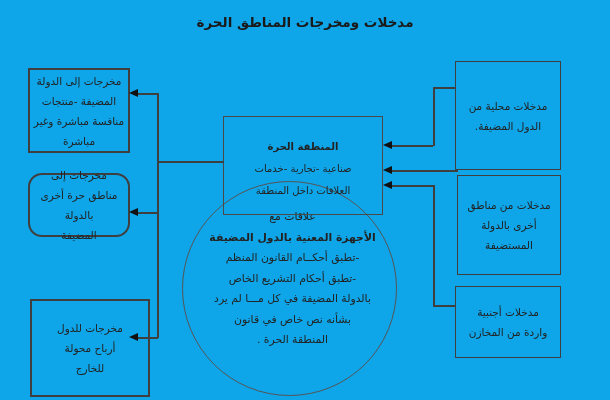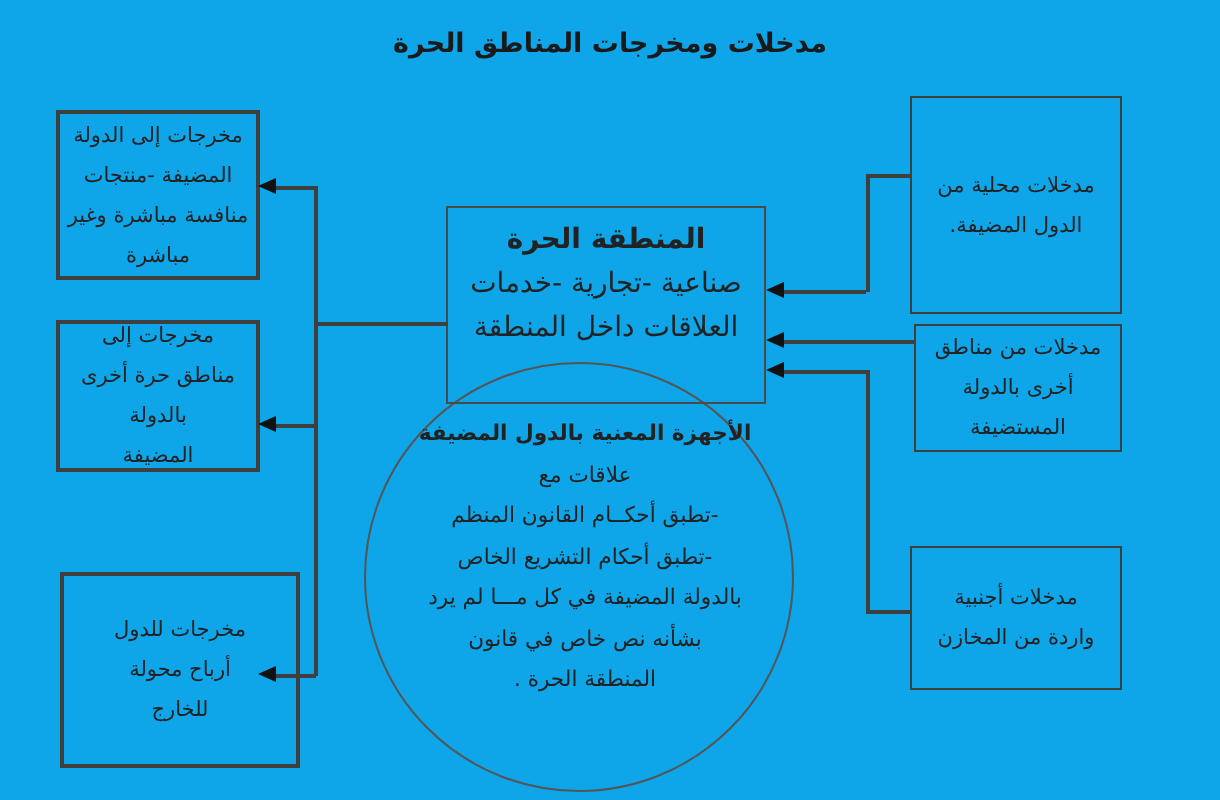--- a/index.html
+++ b/index.html
@@ -7,26 +7,26 @@
     position:relative;width:610px;height:400px;background:#0ea5e9;
     font-family:"DejaVu Sans",sans-serif;color:#222;overflow:hidden;
   }
   .title{
     position:absolute;left:0;top:14px;width:610px;text-align:center;
     font-size:13.5px;font-weight:bold;color:#1a1a1a;direction:rtl;
   }
   .box{
     position:absolute;border:2px solid #3f3f3f;background:transparent;
     display:flex;flex-direction:column;justify-content:center;align-items:center;
-    text-align:center;direction:rtl;font-size:10.5px;color:#222;box-sizing:border-box;
+    text-align:center;direction:rtl;font-size:10.5px;color:#222;box-sizing:border-box;margin-top:13px;
   }
   .box .ln{line-height:20px;white-space:nowrap;}
   #box-center{
     left:223px;top:103px;width:160px;height:99px;border:1.2px solid #4a4a4a;
-    justify-content:flex-start;padding-top:5px;font-size:14px;
+    justify-content:flex-start;padding-top:19px;font-size:10px;
   }
   #box-center .ln{line-height:22px;}
   #circle{
     position:absolute;left:182px;top:181px;width:215px;height:215px;
     border:1.2px solid #555;border-radius:50%;background:transparent;box-sizing:border-box;
   }
   #circle-text{
     position:absolute;left:190px;top:207px;width:205px;text-align:center;
     direction:rtl;font-size:10.8px;color:#222;
   }
@@ -55,37 +55,37 @@
   #r1-aline{left:391px;top:145px;width:42px;}
   #r2-aline{left:391px;top:170px;width:67px;}
   #r3-h{left:433px;top:305px;width:23px;}
   #r3-v{left:433px;top:185px;height:121px;}
   #r3-aline{left:391px;top:185px;width:42px;}
   #r-ah1{left:383px;top:141px;}
   #r-ah2{left:383px;top:166px;}
   #r-ah3{left:383px;top:181px;}
   
   #box-l1{left:28px;top:55px;width:102px;height:85px;}
-  #box-l2{left:28px;top:160px;width:102px;height:76px;}
+  #box-l2{left:28px;top:160px;width:102px;height:64px;border-radius:14px;}
   #box-l3{left:30px;top:286px;width:120px;height:98px;}
   #box-r1{left:455px;top:48px;width:106px;height:109px;border-width:1.5px;}
-  #box-r2{left:457px;top:162px;width:104px;height:64px;border-width:1.5px;}
+  #box-r2{left:457px;top:162px;width:104px;height:100px;border-width:1.5px;}
   #box-r3{left:455px;top:273px;width:106px;height:72px;border-width:1.5px;align-items:center;}
 </style>
 </head>
 <body>
 
 <div id="stage">
 
   <div class="title">مدخلات ومخرجات المناطق الحرة</div>
 
   <div id="circle"></div>
   <div id="circle-text">
+    <div class="ln">علاقات مع</div>
     <div class="ln bold">الأجهزة المعنية بالدول المضيفة</div>
-    <div class="ln">علاقات مع</div>
     <div class="ln">-تطبق أحكــام القانون المنظم</div>
     <div class="ln">-تطبق أحكام التشريع الخاص</div>
     <div class="ln">بالدولة المضيفة في كل مـــا لم يرد</div>
     <div class="ln">بشأنه نص خاص في قانون</div>
     <div class="ln">المنطقة الحرة .</div>
   </div>
 
   <div class="box" id="box-center">
     <div class="ln bold">المنطقة الحرة</div>
     <div class="ln">صناعية -تجارية -خدمات</div>

